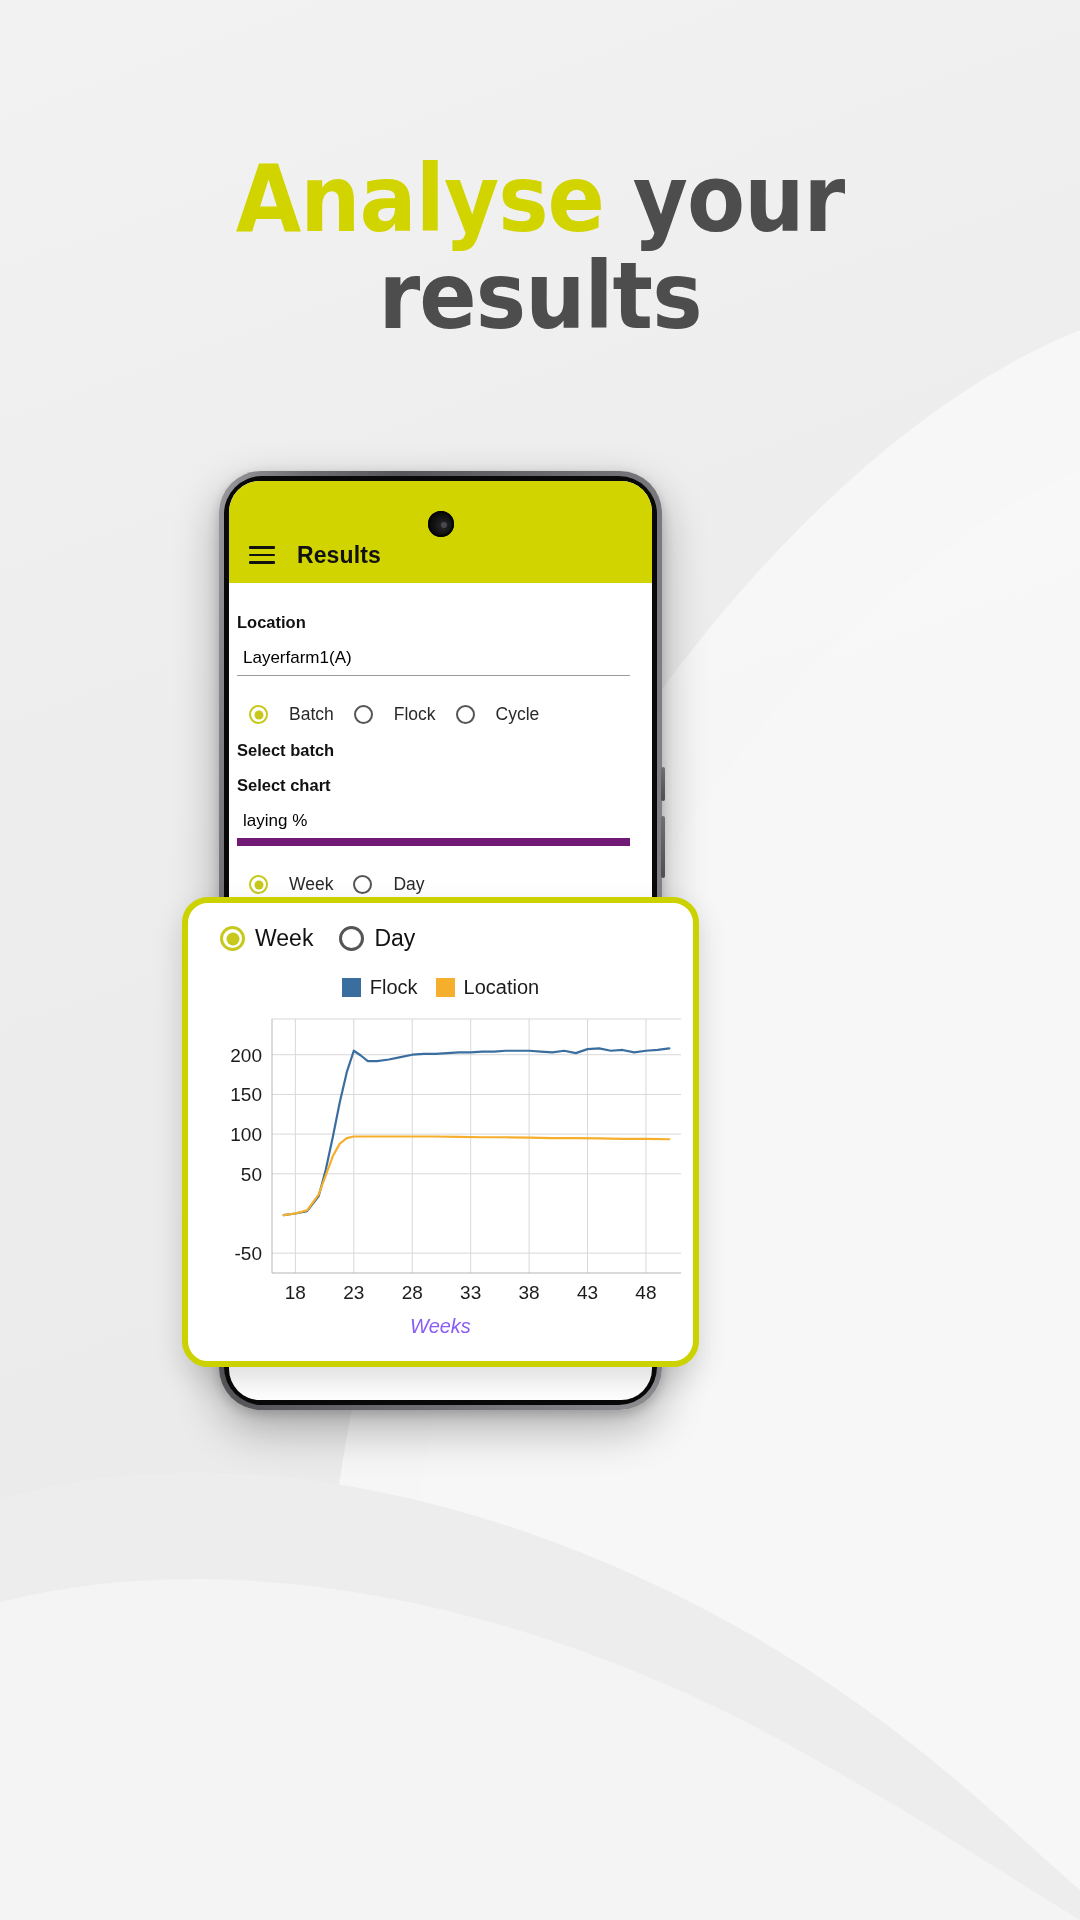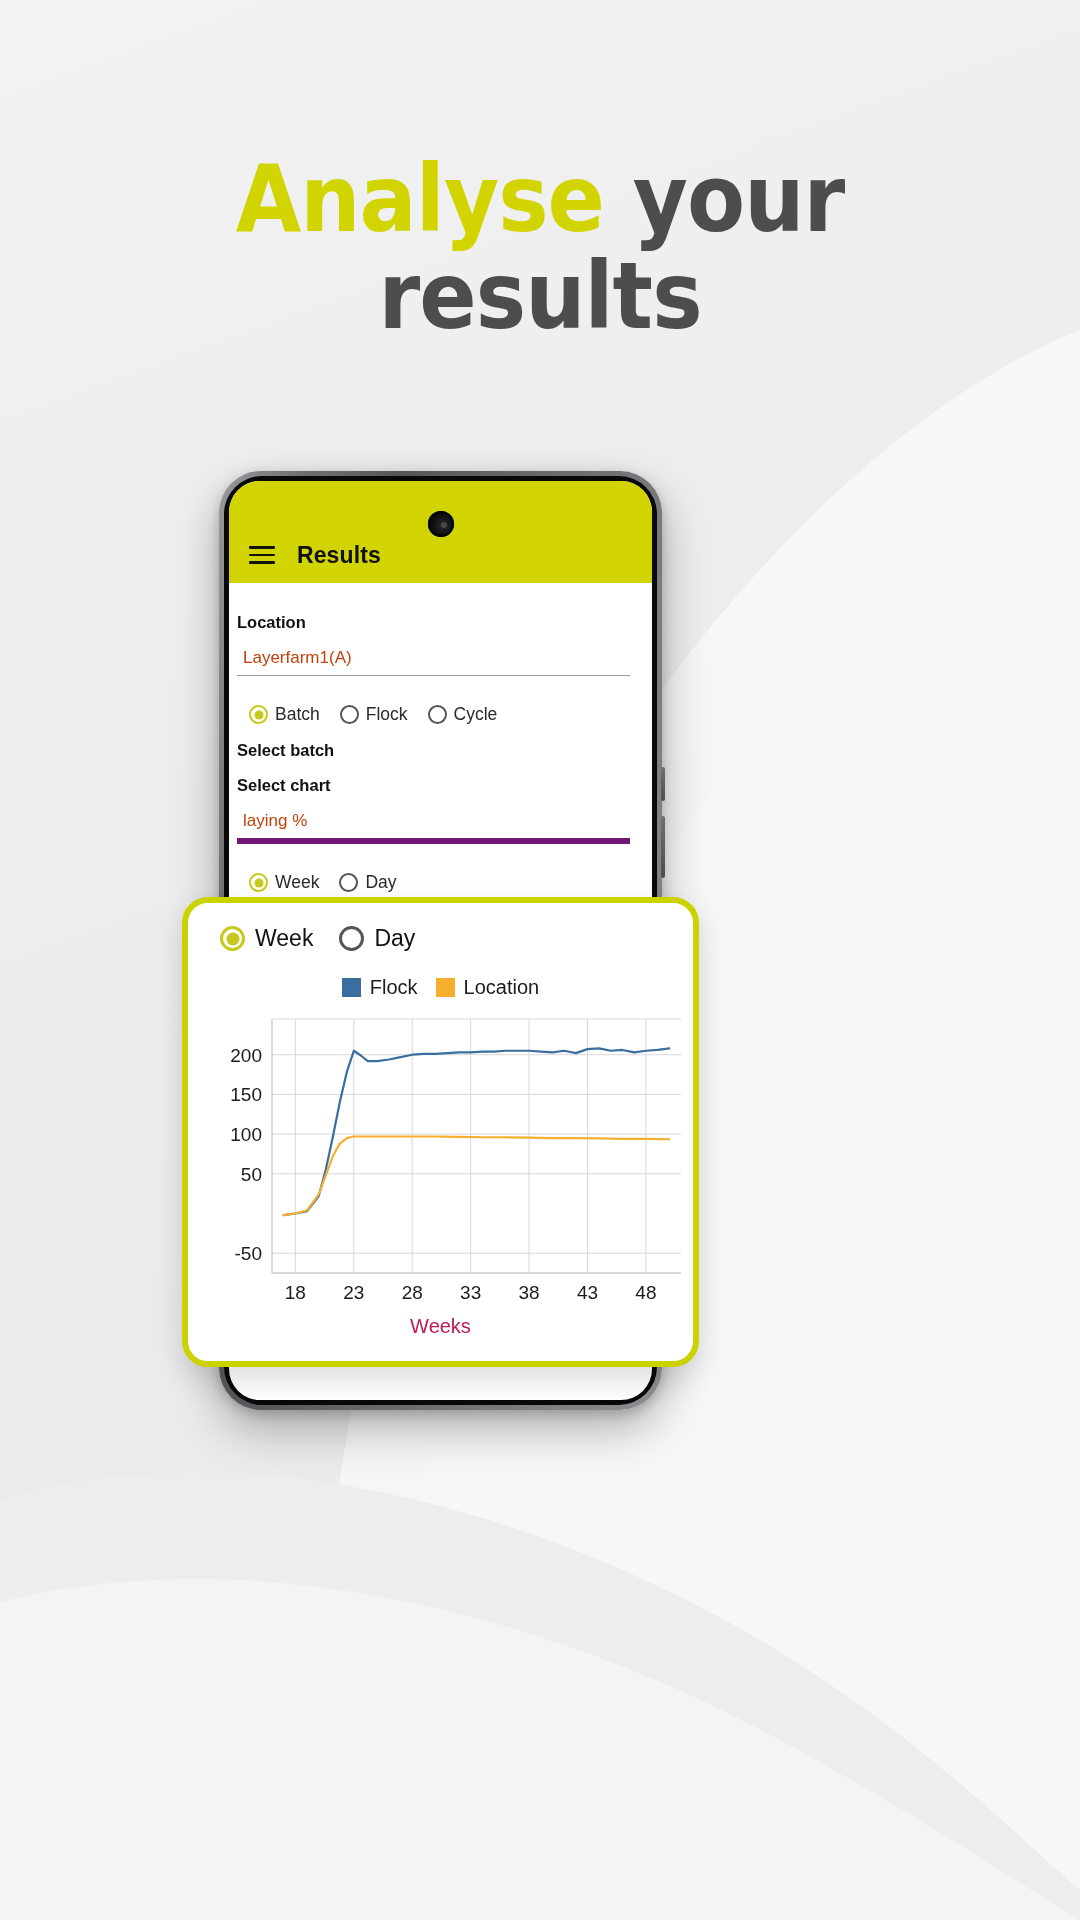--- a/index.html
+++ b/index.html
@@ -92,25 +92,25 @@
   .hamburger span { display: block; height: 2.6px; background: #111; border-radius: 1px; }
   .appbar-title { font-size: 23px; font-weight: 700; color: #111; letter-spacing: .1px; }
 
   
   .form { padding: 14px 22px 0 8px; }
   .field-label {
     font-size: 16.5px; font-weight: 700; color: #111;
     margin-top: 16px; margin-bottom: 2px;
   }
   .field-value-wrap { padding-top: 14px; padding-bottom: 7px; border-bottom: 1px solid #9b9b9b; }
-  .field-value-wrap.active { border-bottom: 6px solid #701a75; }
-  .field-value { font-size: 17px; color: #c2410c; padding-left: 6px; }
+  .field-value-wrap.active { border-bottom: 8px solid #701a75; }
+  .field-value { font-size: 17px; color: #000000; padding-left: 6px; }
 
   .radio-row { display: flex; align-items: center; gap: 10px; margin-top: 28px; padding-left: 12px; }
-  .radio-item { display: flex; align-items: center; gap: 7px; margin-right: 10px; cursor: pointer; }
+  .radio-item { display: flex; align-items: center; gap: 21px; margin-right: 10px; cursor: pointer; }
   .radio {
     width: 19px; height: 19px; border-radius: 50%;
     border: 2.4px solid #555; position: relative; flex: none;
   }
   .radio.on { border-color: #c6c91c; }
   .radio.on::after {
     content: ""; position: absolute; left: 50%; top: 50%;
     width: 9px; height: 9px; border-radius: 50%;
     background: #c6c91c; transform: translate(-50%,-50%);
   }
@@ -134,21 +134,21 @@
   .card-radio-row .radio-label { font-size: 23px; color: #111; }
   .card-radio-row .radio-item { gap: 10px; margin-right: 14px; }
 
   .legend { display: flex; justify-content: center; align-items: center; gap: 18px; margin-top: 24px; }
   .legend-item { display: flex; align-items: center; gap: 9px; }
   .legend-swatch { width: 19px; height: 19px; flex: none; }
   .legend-text { font-size: 20px; color: #1c1c1c; }
 
   .plot-wrap { position: relative; margin-top: 14px; height: 300px; }
   .plot-svg { display: block; }
-  .xlabel { text-align: center; font-size: 20px; color: #be185d; margin-top: 2px; }
+  .xlabel { text-align: center; font-size: 20px; color: #8b5cf6; margin-top: 2px; font-style: italic; }
 </style>
 </head>
 <body>
 
 <div id="bg">
   <div class="bg-base"></div>
   <svg width="1080" height="1920" viewBox="0 0 1080 1920" style="position:absolute;inset:0">
     <path d="M1080 330 C 830 430, 560 760, 430 1120 C 330 1400, 300 1700, 330 1920 L 1080 1920 Z" fill="#ffffff" opacity="0.55"></path>
     <path d="M1080 470 C 860 560, 620 860, 500 1180 C 410 1430, 380 1700, 410 1920 L 1080 1920 Z" fill="#f7f7f7" opacity="0.9"></path>
     <path d="M0 1500 C 230 1430, 520 1500, 760 1640 C 920 1735, 1010 1830, 1080 1890 L 1080 1920 L 0 1920 Z" fill="#ededed"></path>

